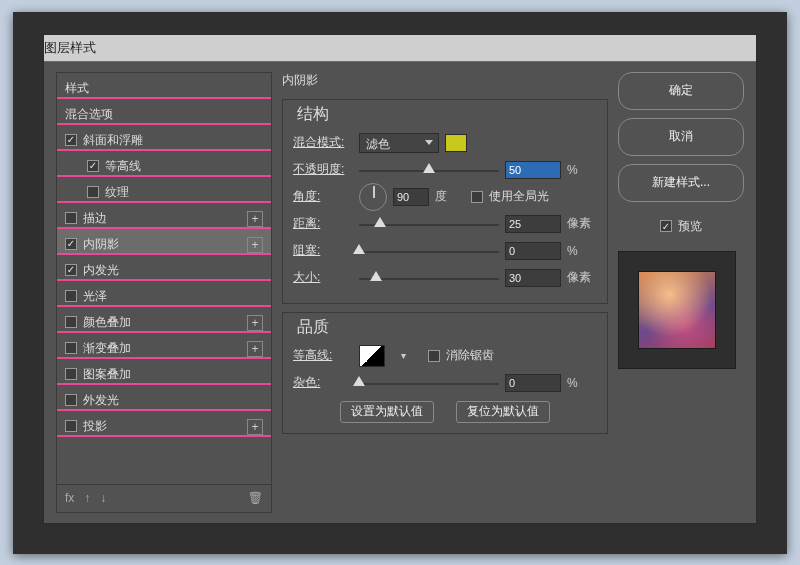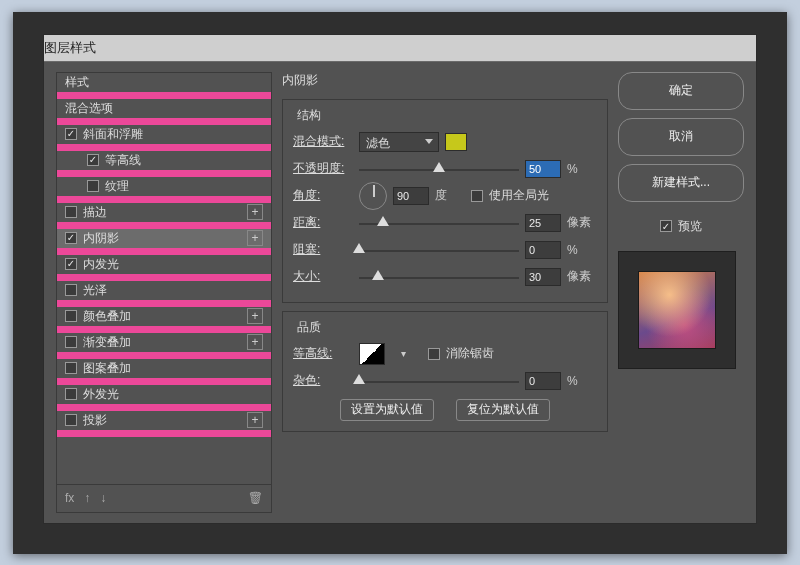--- a/index.html
+++ b/index.html
@@ -2,36 +2,36 @@
 <html><head>
 <meta charset="utf-8">
 <style>
 * { box-sizing: border-box; margin: 0; padding: 0; font-family: "Microsoft YaHei", "PingFang SC", sans-serif; }
 body { background: #c3cfde; width: 800px; height: 565px; display: flex; align-items: center; justify-content: center; }
 .outer-frame { background: #2f2f2f; width: 774px; height: 542px; padding: 22px 30px; box-shadow: 0 2px 10px rgba(0,0,0,0.5); }
 .dialog { background: #525252; width: 714px; height: 490px; border: 1px solid #2b2b2b; display: flex; flex-direction: column; }
 .titlebar { background: #cfcfcf; color: #1f1f1f; font-size: 13px; text-align: left; padding: 4px 0; border-bottom: 1px solid #6a6a6a; }
 .body { flex: 1; display: flex; padding: 10px 12px; gap: 10px; }
 .sidebar { width: 216px; display: flex; flex-direction: column; color: #ddd; font-size: 12px; border: 1px solid #3a3a3a; }
-.sidebar .row { display: flex; align-items: center; height: 26px; padding: 0 8px; border-bottom: 7px solid #ec4899; justify-content: space-between; cursor: pointer; }
+.sidebar .row { display: flex; align-items: flex-end; height: 26px; padding: 0 8px; border-bottom: 2px solid #ec4899; justify-content: space-between; cursor: pointer; }
 .sidebar .row.selected { background: #6c6c6c; }
 .sidebar .row .left { display: flex; align-items: center; gap: 6px; }
 .sidebar .row .indent { padding-left: 22px; }
 .sidebar .cb { width: 12px; height: 12px; border: 1px solid #999; background: #3b3b3b; display: inline-flex; align-items: center; justify-content: center; }
 .sidebar .cb.checked::after { content: "✓"; color: #e6e6e6; font-size: 10px; line-height: 1; }
 .sidebar .plus { width: 16px; height: 16px; border: 1px solid #888; display: inline-flex; align-items: center; justify-content: center; font-size: 12px; color: #ccc; }
 .sidebar-footer { margin-top: auto; display: flex; align-items: center; justify-content: space-between; height: 28px; padding: 0 8px; color: #aaa; border-top: 1px solid #3a3a3a; }
 .sidebar-footer .icons { display: flex; gap: 10px; align-items: center; }
 .center { flex: 1; color: #ddd; font-size: 12px; display: flex; flex-direction: column; gap: 8px; }
 .section-title { font-size: 12px; margin-bottom: 2px; }
 .fieldset { border: 1px solid #3a3a3a; padding: 8px 10px 10px; }
-.fieldset .legend { font-size: 12px; margin-bottom: 6px; margin-top: -16px; background: #525252; display: inline-block; padding: 0 4px; }
+.fieldset .legend { font-size: 16px; margin-bottom: 6px; margin-top: -16px; background: #525252; display: inline-block; padding: 0 4px; }
 .form-row { display: flex; align-items: center; height: 24px; gap: 6px; margin-bottom: 3px; }
 .form-row .lab { width: 60px; text-align: left; text-decoration: underline; }
-.form-row .val { width: 36px; height: 18px; background: #3d3d3d; border: 1px solid #2b2b2b; color: #e8e8e8; font-size: 11px; padding: 1px 3px; text-align: left; }
+.form-row .val { width: 56px; height: 18px; background: #3d3d3d; border: 1px solid #2b2b2b; color: #e8e8e8; font-size: 11px; padding: 1px 3px; text-align: left; }
 .form-row .val.sel { background: #2c6cb5; color: #fff; }
 .form-row .unit { width: 30px; color: #ccc; }
 .slider { flex: 1; height: 18px; position: relative; display: flex; align-items: center; }
 .slider::before { content: ""; position: absolute; left: 0; right: 0; top: 50%; height: 2px; background: #3a3a3a; }
 .slider .thumb { position: absolute; width: 0; height: 0; border-left: 6px solid transparent; border-right: 6px solid transparent; border-bottom: 10px solid #ddd; top: 2px; transform: translateX(-6px); }
 .dropdown { background: #444; border: 1px solid #2c2c2c; height: 20px; display: inline-flex; align-items: center; padding: 4px 18px 0 6px; position: relative; width: 80px; }
 .dropdown::after { content: ""; position: absolute; right: 5px; top: 6px; width: 0; height: 0; border-left: 4px solid transparent; border-right: 4px solid transparent; border-top: 5px solid #ccc; }
 .swatch { width: 22px; height: 18px; border: 1px solid #2c2c2c; display: inline-block; }
 .angle-dial { width: 28px; height: 28px; border-radius: 50%; border: 1px solid #888; position: relative; }
 .angle-dial::after { content: ""; position: absolute; width: 2px; height: 12px; background: #ccc; left: 50%; top: 2px; transform-origin: bottom center; transform: rotate(0deg); }

